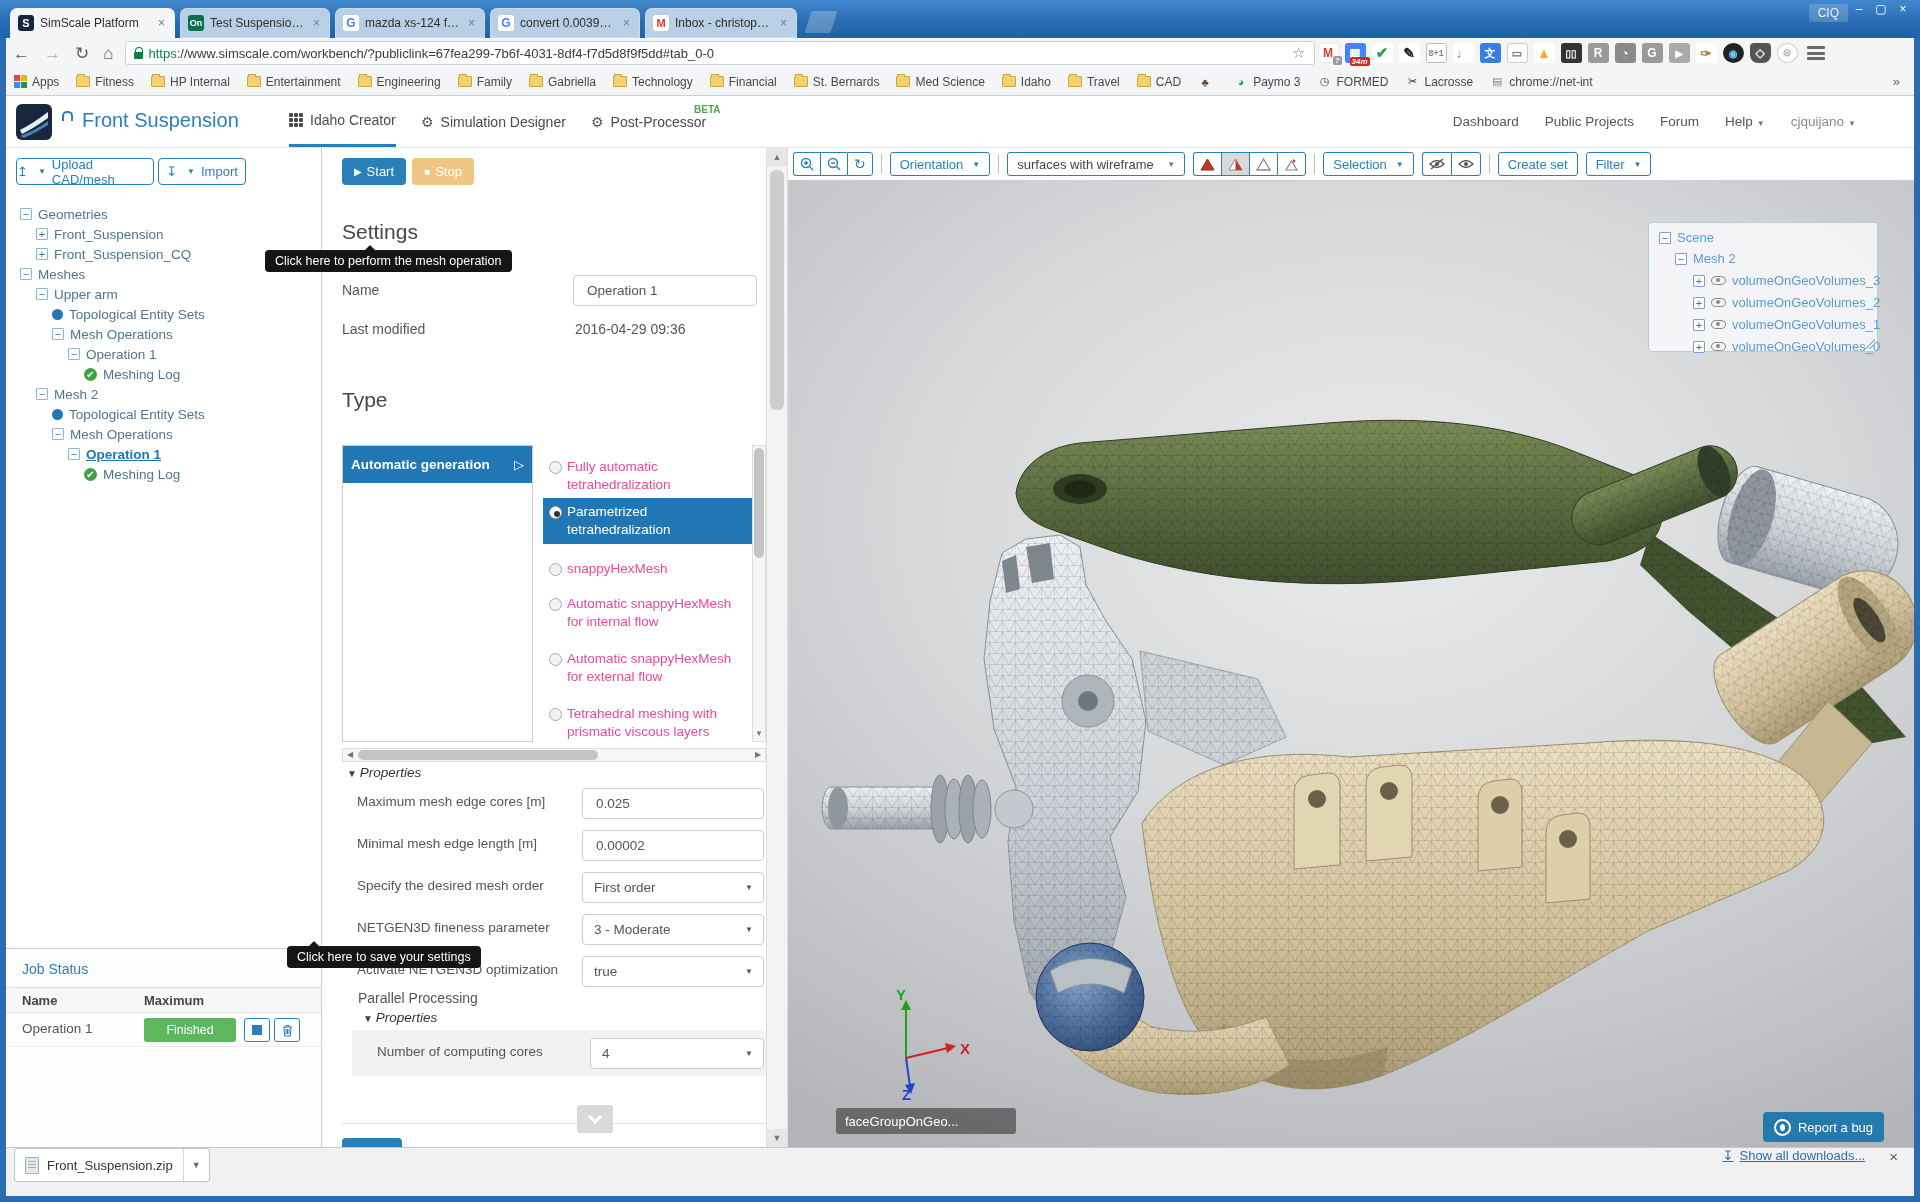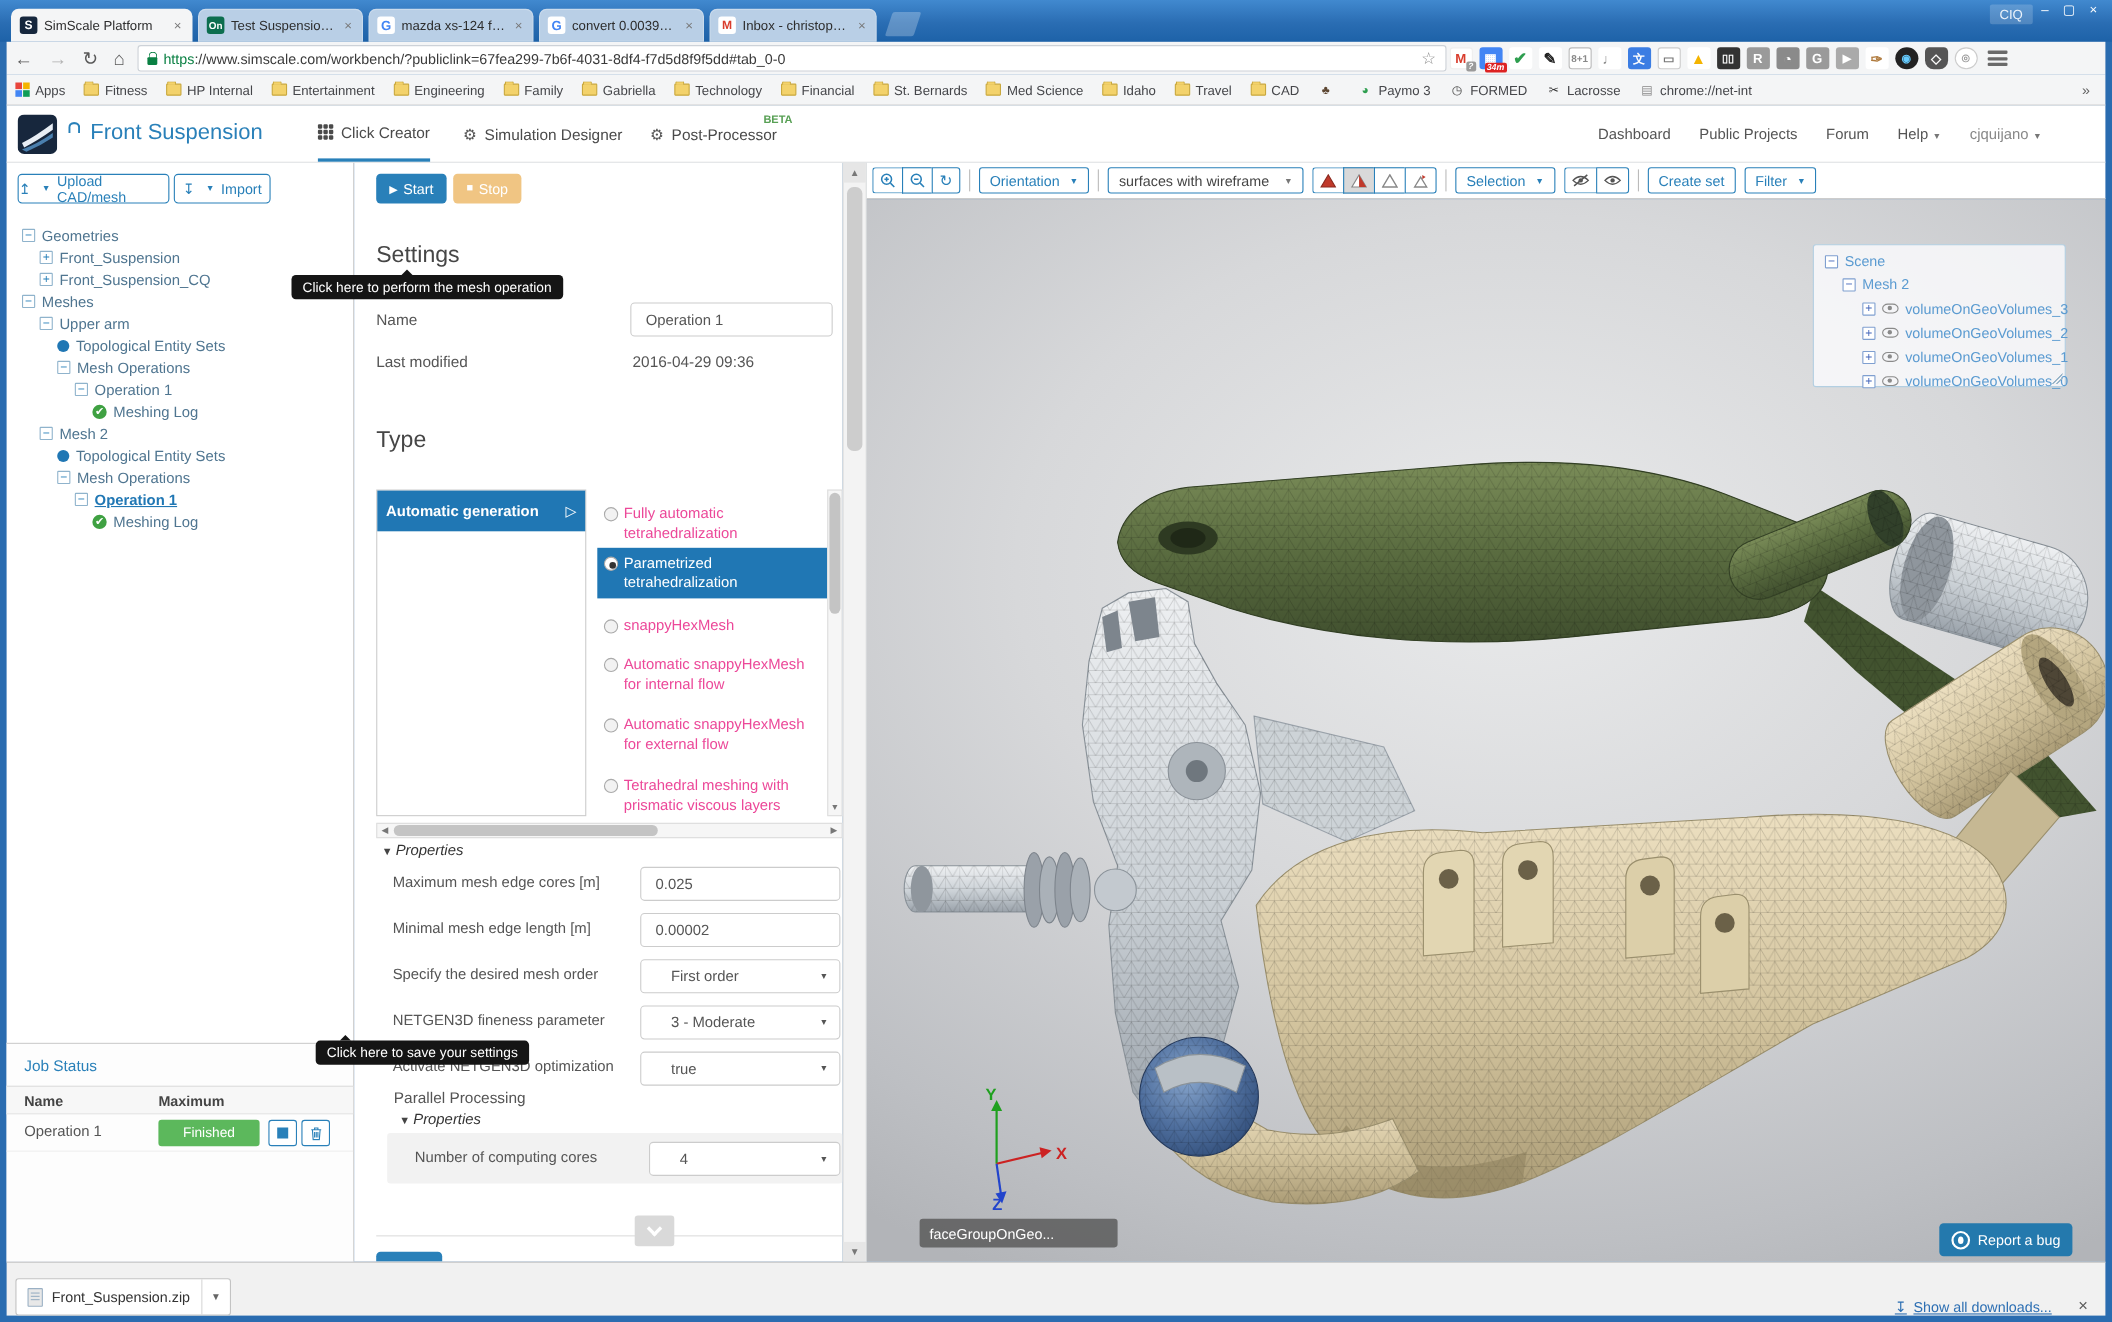--- a/index.html
+++ b/index.html
@@ -98,21 +98,21 @@
   .settings { position:absolute; left:322px; top:148px; width:444px; height:999px; background:#fff; overflow:hidden; }
   .btn-start { position:absolute; left:20px; top:10px; width:64px; height:27px; background:#2980b9; border-radius:4px; color:#fff;
     font-size:13px; display:flex; align-items:center; justify-content:center; gap:5px; }
   .btn-stop { position:absolute; left:90px; top:10px; width:62px; height:27px; background:#f0c583; border-radius:4px; color:#fff;
     font-size:13px; display:flex; align-items:center; justify-content:center; gap:5px; }
   .h1 { font-size:21px; font-weight:300; color:#464646; }
   .flabel { font-size:14px; color:#555; }
   .tinput { position:absolute; height:31px; border:1px solid #ccc; border-radius:4px; font-size:13.5px; color:#555; padding-left:13px;
     background:#fff; font-family:"Liberation Sans",sans-serif; }
   .fsel { position:absolute; height:31px; border:1px solid #ccc; border-radius:4px; background:#fff; font-size:13.5px; color:#555;
-    display:flex; align-items:center; padding-left:27px; }
+    display:flex; align-items:center; padding-left:11px; }
   .fsel .caret { position:absolute; right:10px; color:#555; }
   .genlist { position:absolute; left:20px; top:297px; width:191px; height:297px; border:1px solid #ccc; }
   .genitem { height:37px; background:#2077b4; color:#fff; font-size:13.5px; font-weight:bold; display:flex; align-items:center; padding:0 8px; }
   .genitem .tri { margin-left:auto; font-size:13px; font-weight:normal; }
   .optlist { position:absolute; left:221px; top:297px; width:531px; height:297px; }
   .opt { position:absolute; left:0; width:209px; display:flex; align-items:flex-start; padding:5px 4px 5px 4px; font-size:13.5px; color:#ec4899; line-height:1.35; }
   .opt .radio { width:13px; height:13px; border-radius:50%; border:1px solid #aaa; background:#f2f2f2; margin:3px 5px 0 2px; flex:none; position:relative; }
   .opt.sel { background:#2077b4; color:#fff; }
   .opt.sel .radio { background:#fff; }
   .opt.sel .radio:before { content:""; position:absolute; left:3.5px; top:3.5px; width:6px; height:6px; border-radius:50%; background:#333; }
@@ -164,21 +164,21 @@
   .bugico { width:17px; height:17px; border:2px solid #fff; border-radius:50%; position:relative; }
   .bugico:before { content:""; position:absolute; left:4px; top:3px; width:5px; height:7px; background:#fff; border-radius:50%; }
 
   
   .tooltip { position:absolute; background:#151515; color:#fff; font-size:12.5px; font-weight:normal; border-radius:4px;
     padding:4px 10px; white-space:nowrap; z-index:50; }
   .tooltip .notch { position:absolute; top:-5px; width:0; height:0; border-left:5px solid transparent; border-right:5px solid transparent; border-bottom:5px solid #151515; }
 
   
   .dlbar { position:absolute; left:6px; top:1147px; width:1908px; height:49px; background:#f1f1f1; border-top:1px solid #c6c6c6;
-    display:flex; align-items:flex-end; }
+    display:flex; align-items:flex-start; }
   .dlitem { margin-left:8px; height:34px; background:#fff; border:1px solid #c3c3c3; border-radius:3px; display:flex; align-items:center; font-size:13px; color:#333; }
   .dlitem .doc { width:14px; height:17px; background:#e8e8e8; border:1px solid #9ab0c4; border-radius:1px; margin:0 8px 0 10px; position:relative; }
   .dlitem .doc:before { content:""; position:absolute; left:2px; top:3px; width:8px; height:1.5px; background:#9ab0c4; box-shadow:0 3px 0 #9ab0c4, 0 6px 0 #9ab0c4; }
   .dlitem .split { width:1px; height:100%; background:#d8d8d8; margin-left:10px; }
   .dlitem .dd { padding:0 8px; color:#666; font-size:9px; }
   .showall { margin-left:auto; color:#2d6fb3; font-size:13px; text-decoration:underline; display:flex; align-items:center; gap:6px; }
   .dlclose { margin:0 16px 0 24px; color:#5a5a5a; font-size:15px; }
 </style>
 </head>
 <body>
@@ -354,21 +354,21 @@
         <i></i>
         <i></i>
         <i></i>
         <i></i>
         <i></i>
         <i></i>
         <i></i>
         <i></i>
         <i></i>
       </span>
-    <span>Click Creator</span>
+    <span>Idaho Creator</span>
   </div>
   <div class="apptab" style="left:415px;">
     <span class="ico">⚙</span>
     <span>Simulation Designer</span>
   </div>
   <div class="apptab" style="left:585px;">
     <span class="ico">⚙</span>
     <span>Post-Processor</span>
   </div>
   <span class="beta" style="left:688px;top:8px;">BETA</span>

